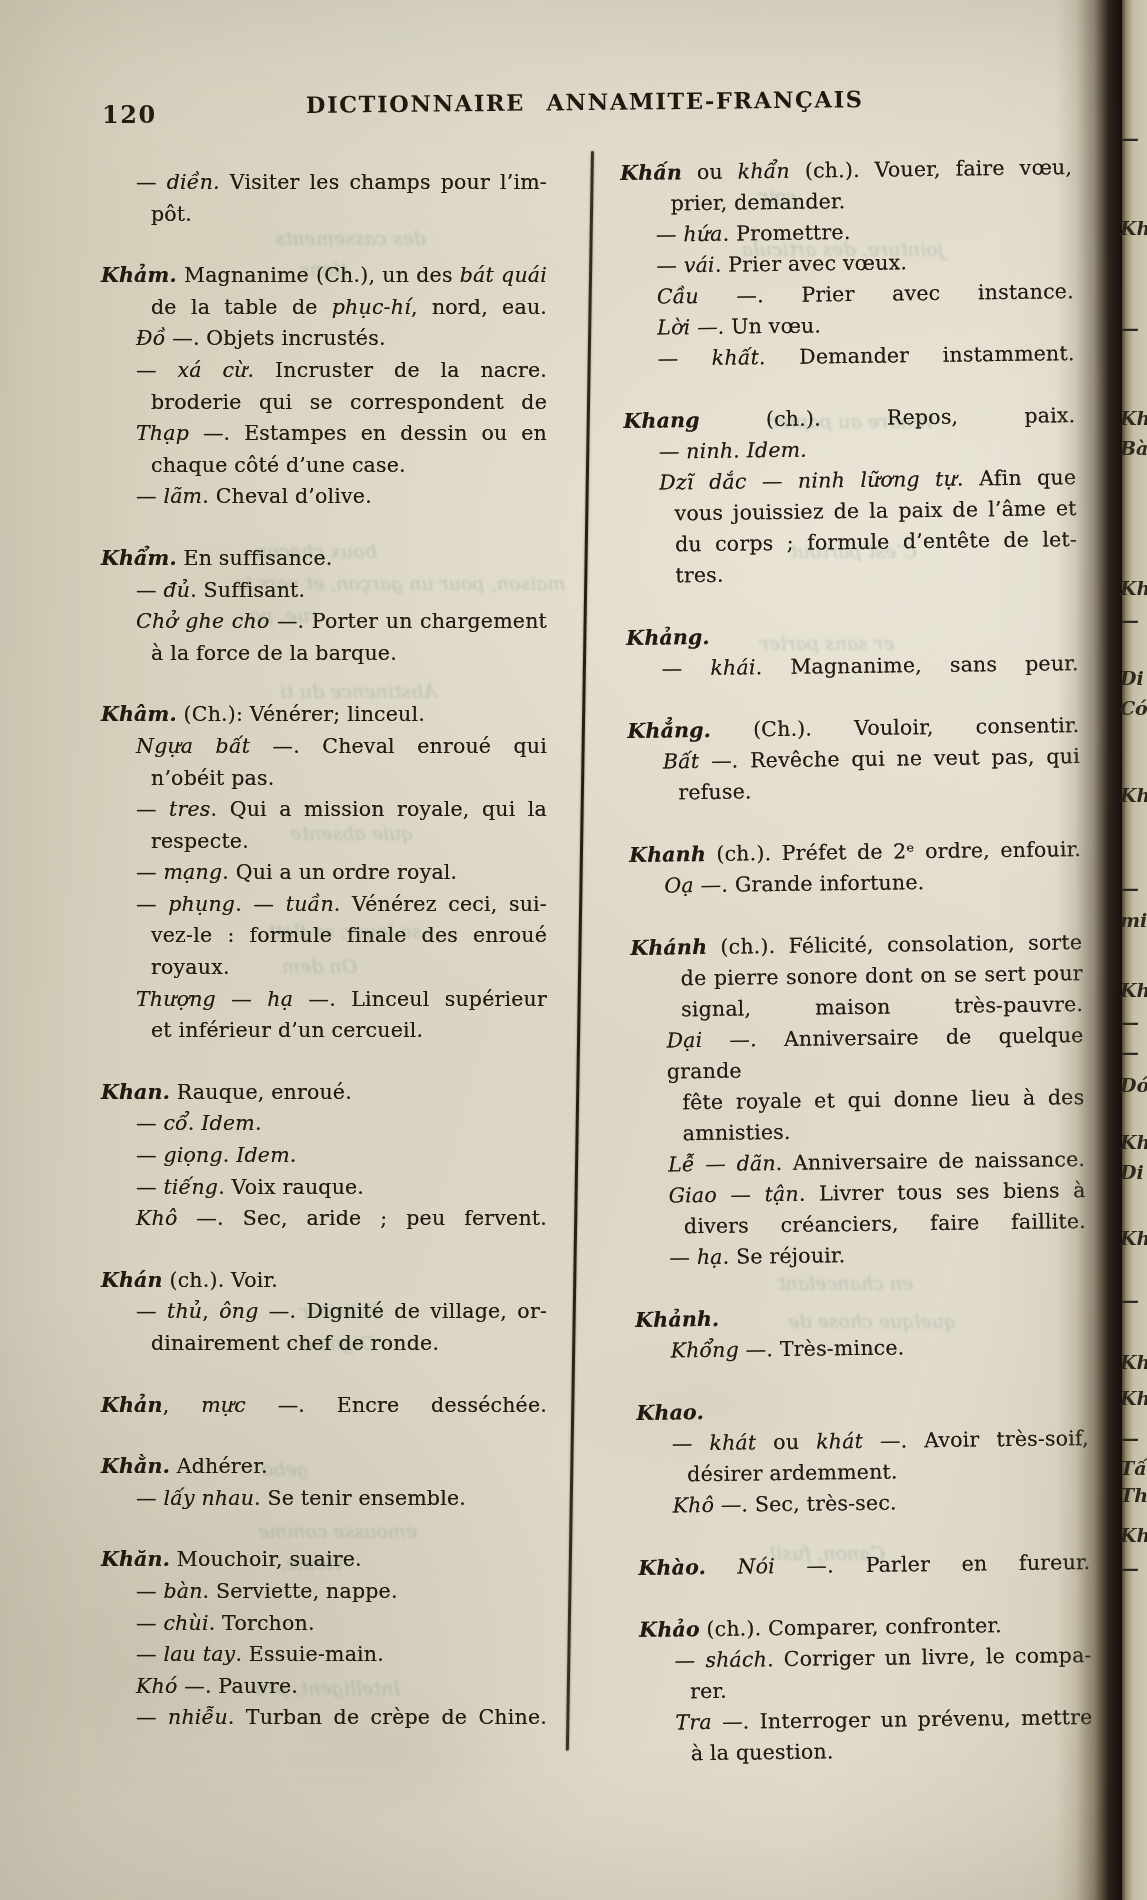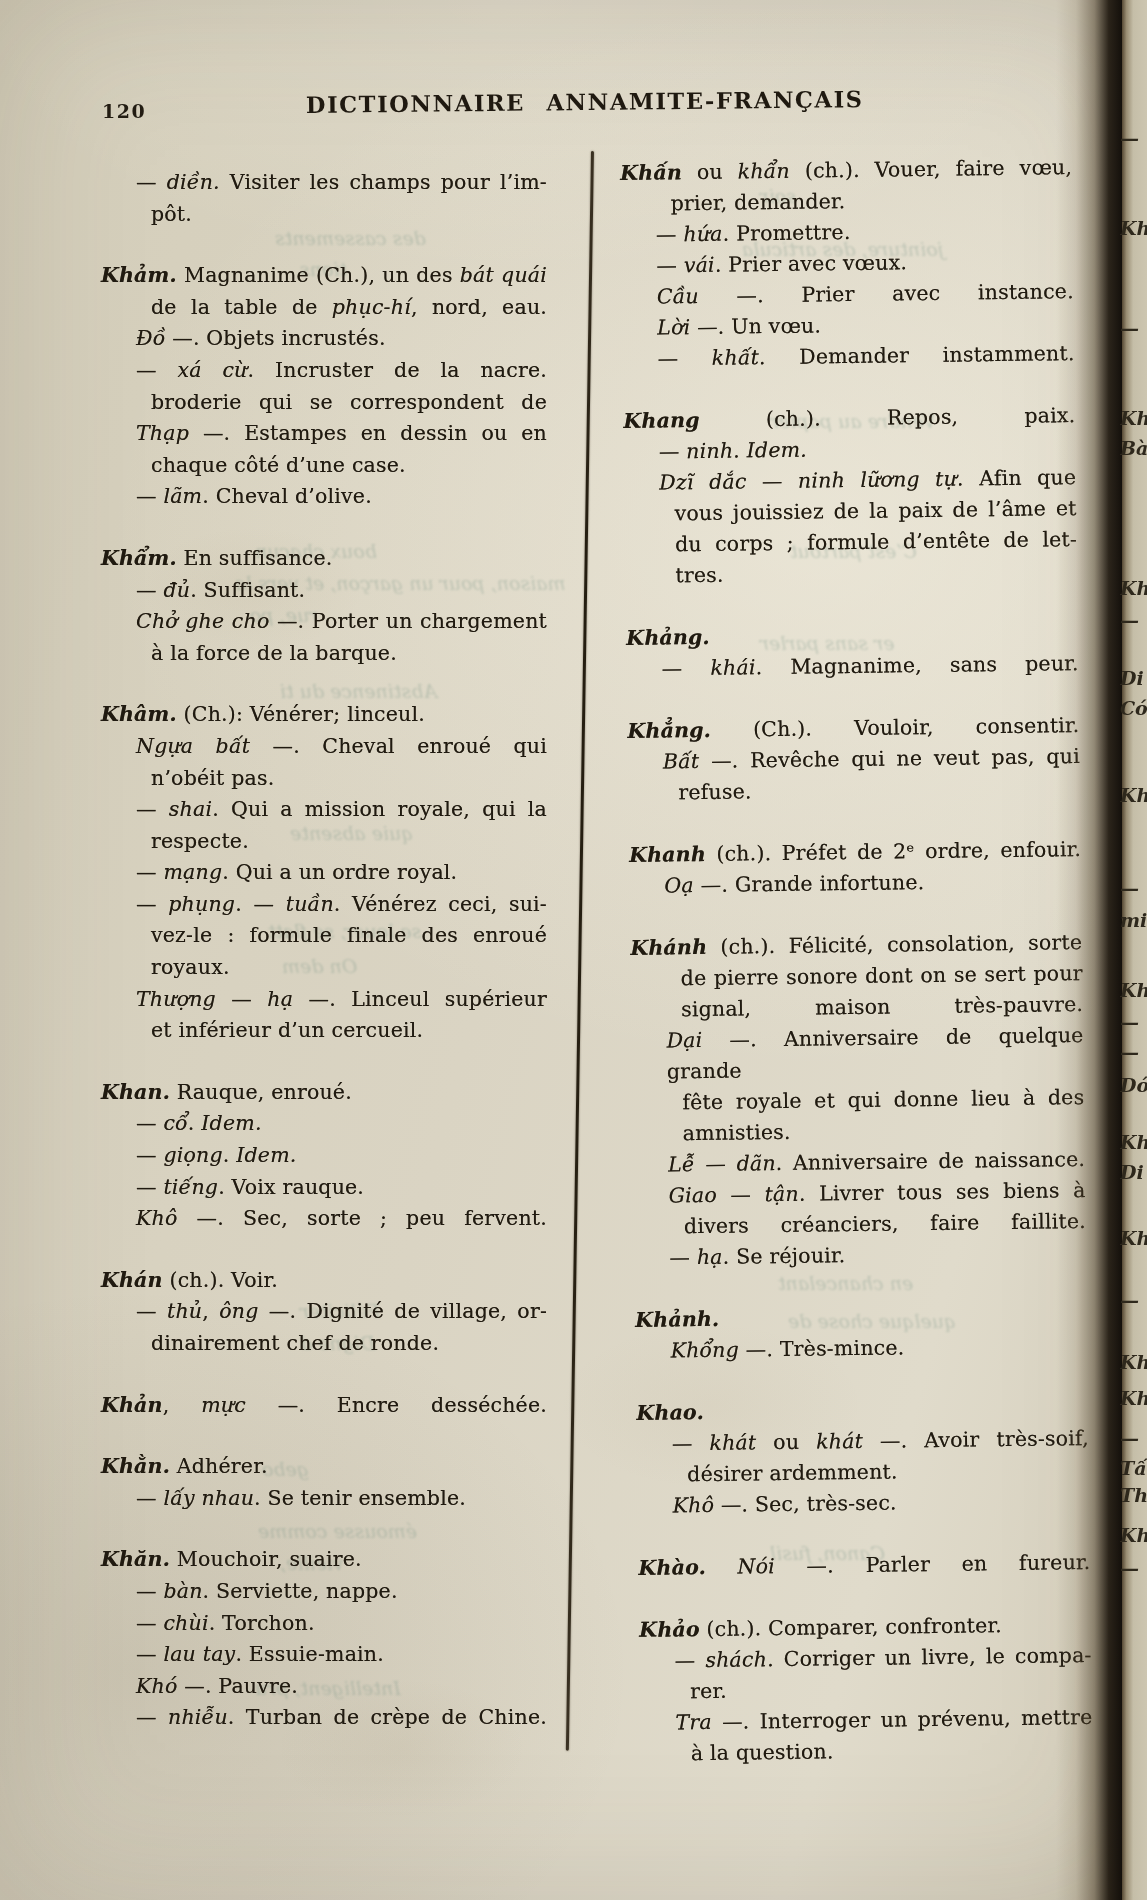--- a/index.html
+++ b/index.html
@@ -18,21 +18,21 @@
   }
   .paper::before{
     content:"";position:absolute;inset:0;
     background:
       radial-gradient(160px 90px at 22% 31%, rgba(139,119,80,0.06), rgba(139,119,80,0) 70%),
       radial-gradient(220px 120px at 62% 74%, rgba(139,119,80,0.05), rgba(139,119,80,0) 70%),
       radial-gradient(180px 100px at 35% 92%, rgba(120,100,62,0.06), rgba(120,100,62,0) 70%);
   }
   .paper::after{content:"";position:absolute;inset:0;box-shadow:inset 0 0 150px rgba(70,60,40,0.17);}
 
-  .pageno{position:absolute;left:102px;top:100px;font-size:19px;font-weight:bold;letter-spacing:1.5px;color:#221c12;}
+  .pageno{position:absolute;left:102px;top:100px;font-size:24px;font-weight:bold;letter-spacing:1.5px;color:#221c12;}
   .header{position:absolute;left:306px;top:89px;font-size:22.5px;font-weight:bold;letter-spacing:1.6px;word-spacing:12px;color:#1f1910;transform:rotate(-0.6deg);white-space:pre;}
 
   .divider{
     position:absolute;left:591px;top:151px;width:3px;height:1600px;border-radius:2px;
     background:linear-gradient(to bottom,#3a3122,#241d10 25%,#272012 70%,#3b3223);
     box-shadow:0 0 2px rgba(40,30,15,0.55);
     transform:rotate(0.9deg);transform-origin:top center;
   }
 
   .col{position:absolute;color:#201a10;font-size:20.5px;letter-spacing:0.2px;text-shadow:0 0 0.6px rgba(32,26,16,0.65);}
@@ -108,35 +108,35 @@
     <div class="block">
       <div class="line h"><span class="seg-b">Khẩm.</span><span class="seg-r"> En suffisance.</span></div>
       <div class="line s"><span class="seg-r">— </span><span class="seg-i">đủ</span><span class="seg-r">. Suffisant.</span></div>
       <div class="line s j"><span class="seg-i">Chở ghe cho</span><span class="seg-r"> —. Porter un chargement</span></div>
       <div class="line c"><span class="seg-r">à la force de la barque.</span></div>
     </div>
     <div class="block">
       <div class="line h"><span class="seg-b">Khâm.</span><span class="seg-r"> (Ch.): Vénérer; linceul.</span></div>
       <div class="line s j"><span class="seg-i">Ngựa bất</span><span class="seg-r"> —. Cheval enroué qui</span></div>
       <div class="line c"><span class="seg-r">n’obéit pas.</span></div>
-      <div class="line s j"><span class="seg-r">— </span><span class="seg-i">shai</span><span class="seg-r">. Qui a mission royale, qui la</span></div>
+      <div class="line s j"><span class="seg-r">— </span><span class="seg-i">tres</span><span class="seg-r">. Qui a mission royale, qui la</span></div>
       <div class="line c"><span class="seg-r">respecte.</span></div>
       <div class="line s"><span class="seg-r">— </span><span class="seg-i">mạng</span><span class="seg-r">. Qui a un ordre royal.</span></div>
       <div class="line s j"><span class="seg-r">— </span><span class="seg-i">phụng</span><span class="seg-r">. — </span><span class="seg-i">tuần</span><span class="seg-r">. Vénérez ceci, sui-</span></div>
       <div class="line c j"><span class="seg-r">vez-le : formule finale des enroué</span></div>
       <div class="line c"><span class="seg-r">royaux.</span></div>
       <div class="line s j"><span class="seg-i">Thượng</span><span class="seg-r"> — </span><span class="seg-i">hạ</span><span class="seg-r"> —. Linceul supérieur</span></div>
       <div class="line c"><span class="seg-r">et inférieur d’un cercueil.</span></div>
     </div>
     <div class="block">
       <div class="line h"><span class="seg-b">Khan.</span><span class="seg-r"> Rauque, enroué.</span></div>
       <div class="line s"><span class="seg-r">— </span><span class="seg-i">cổ</span><span class="seg-r">. </span><span class="seg-i">Idem.</span></div>
       <div class="line s"><span class="seg-r">— </span><span class="seg-i">giọng</span><span class="seg-r">. </span><span class="seg-i">Idem.</span></div>
       <div class="line s"><span class="seg-r">— </span><span class="seg-i">tiếng</span><span class="seg-r">. Voix rauque.</span></div>
-      <div class="line s j"><span class="seg-i">Khô</span><span class="seg-r"> —. Sec, sorte ; peu fervent.</span></div>
+      <div class="line s j"><span class="seg-i">Khô</span><span class="seg-r"> —. Sec, aride ; peu fervent.</span></div>
     </div>
     <div class="block">
       <div class="line h"><span class="seg-b">Khán</span><span class="seg-r"> (ch.). Voir.</span></div>
       <div class="line s j"><span class="seg-r">— </span><span class="seg-i">thủ</span><span class="seg-r">, </span><span class="seg-i">ông</span><span class="seg-r"> —. Dignité de village, or-</span></div>
       <div class="line c"><span class="seg-r">dinairement chef de ronde.</span></div>
     </div>
     <div class="block">
       <div class="line h j"><span class="seg-b">Khản</span><span class="seg-r">, </span><span class="seg-i">mực</span><span class="seg-r"> —. Encre desséchée.</span></div>
     </div>
     <div class="block">

